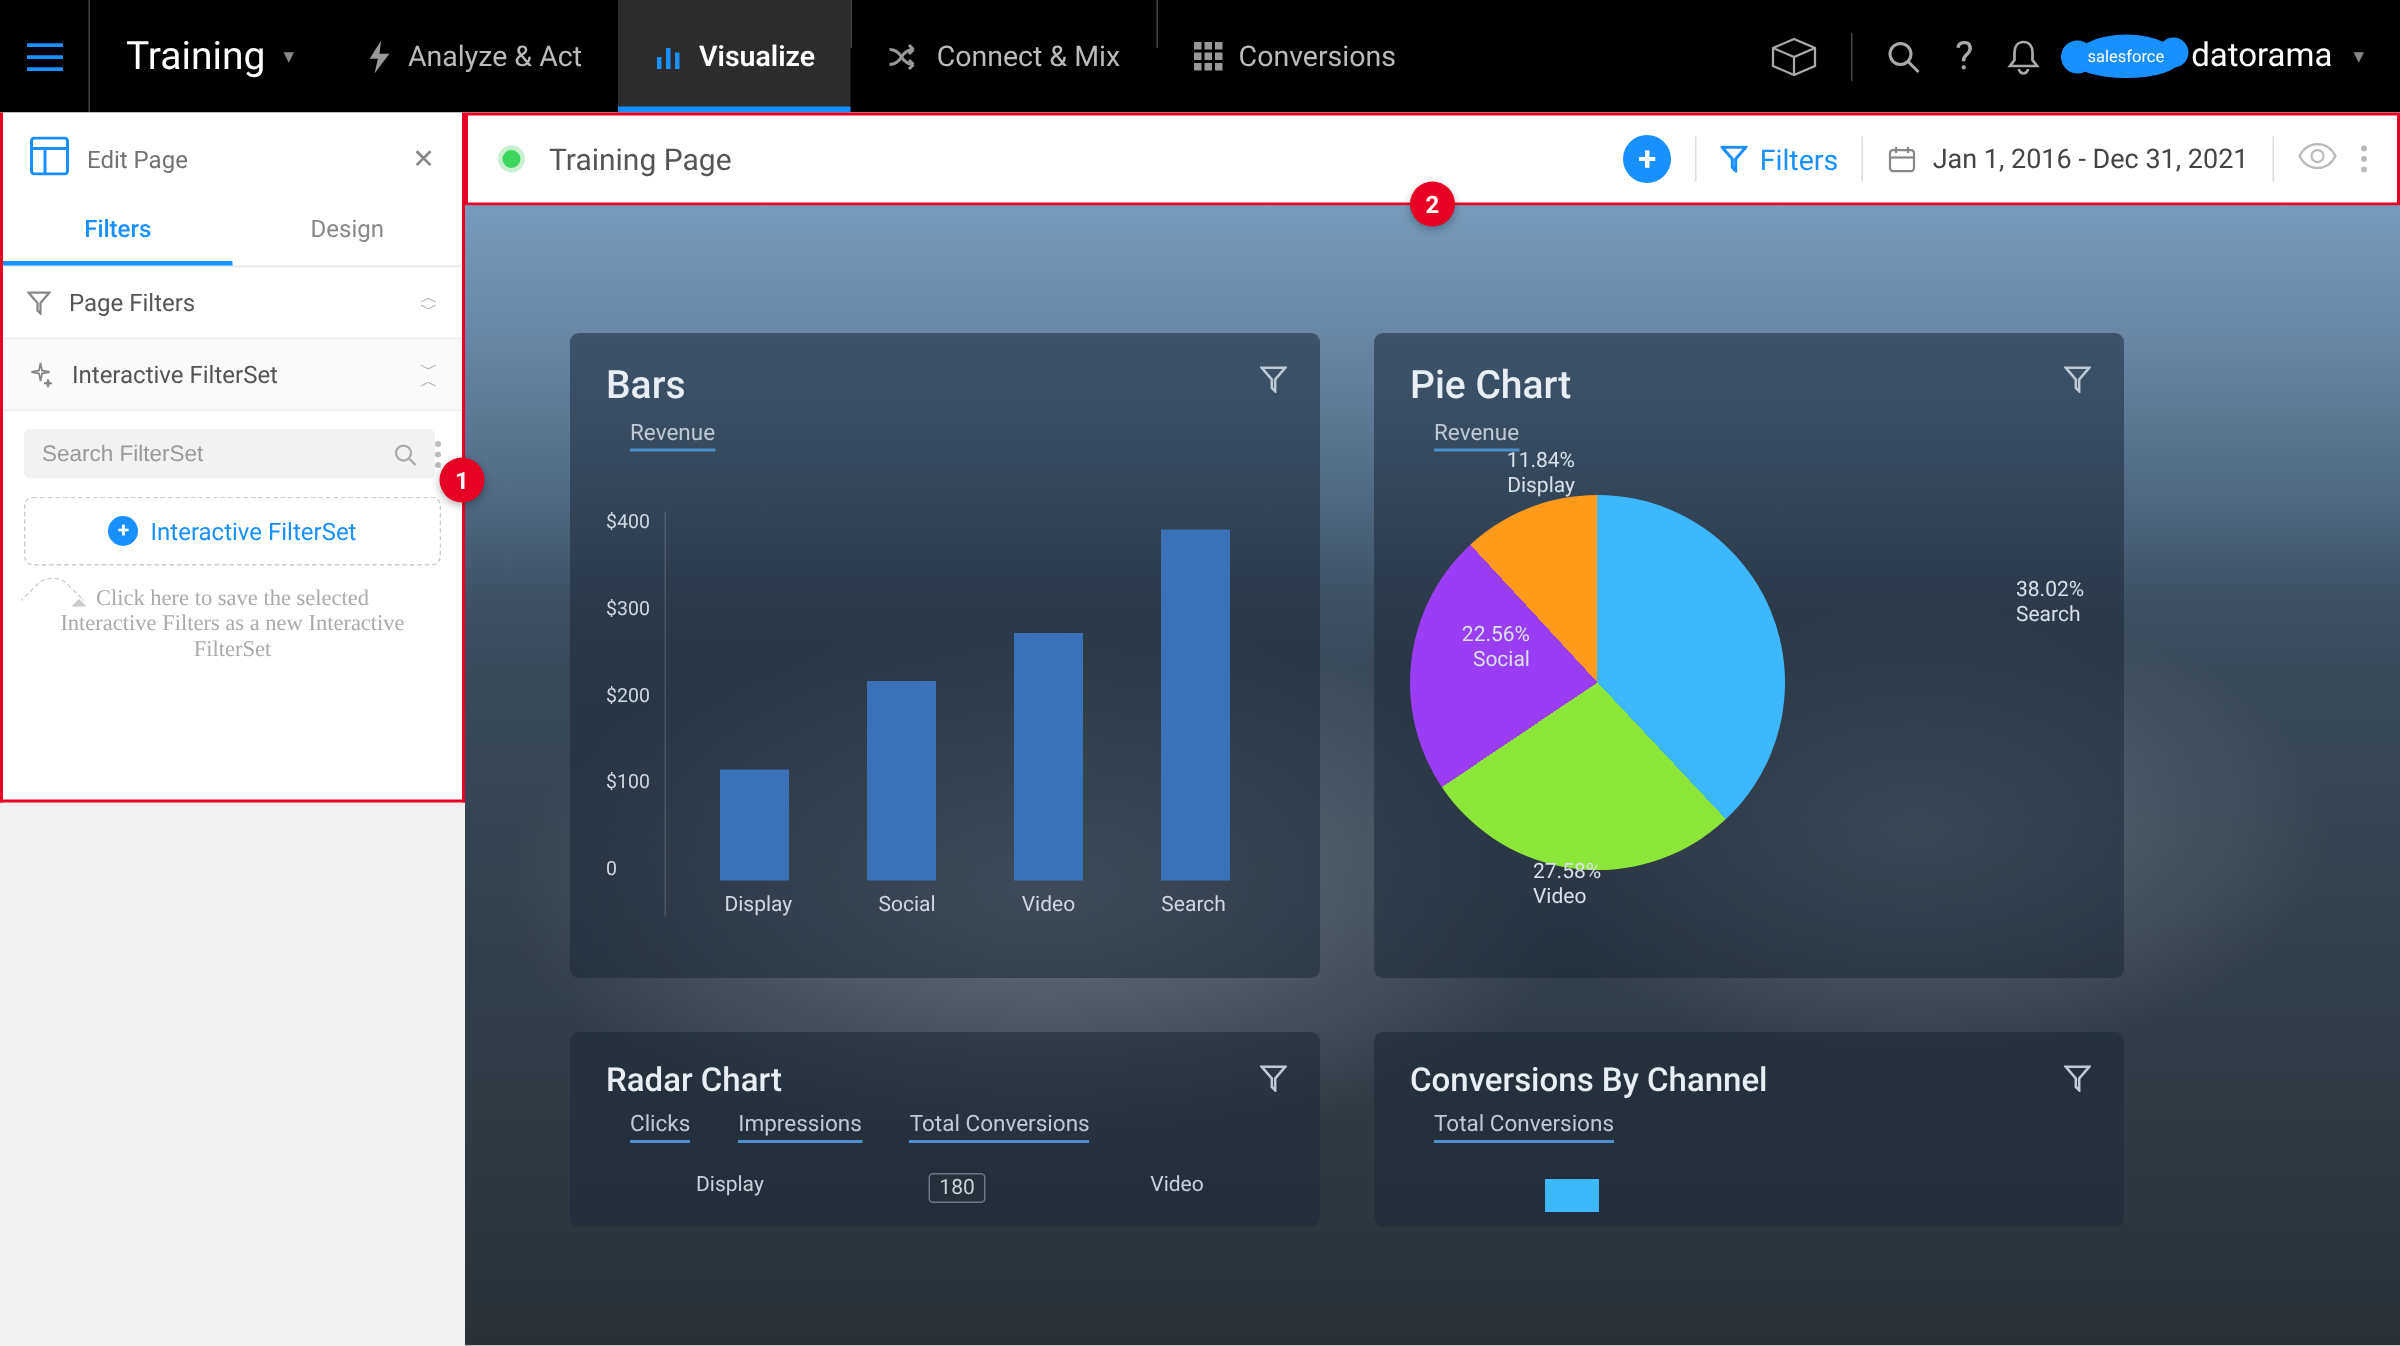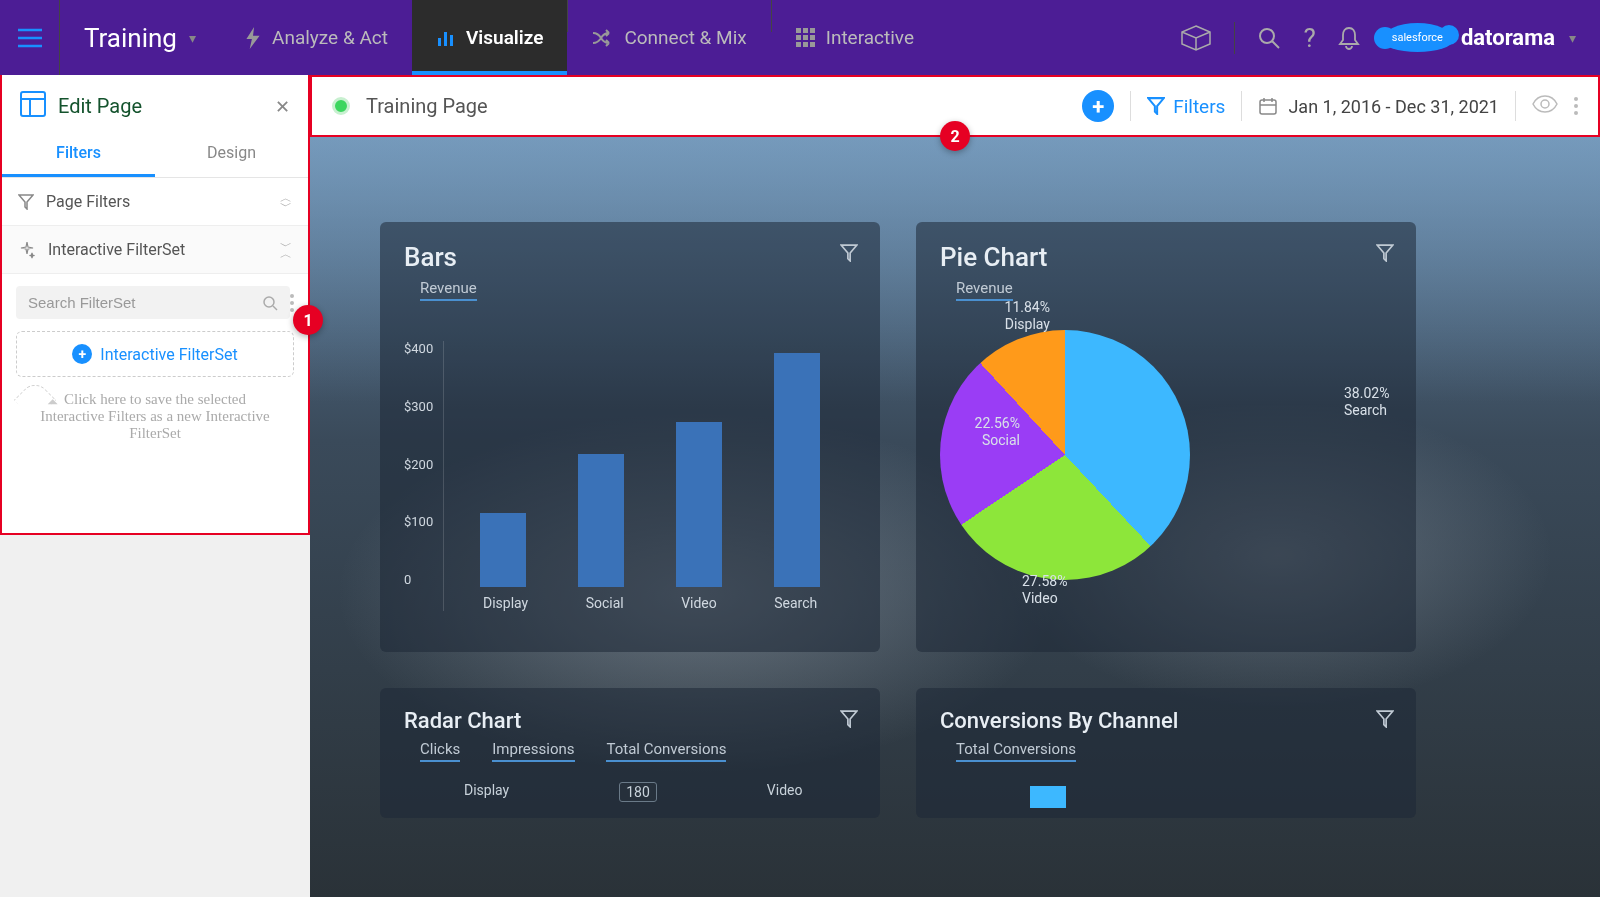--- a/index.html
+++ b/index.html
@@ -1,18 +1,18 @@
 <!DOCTYPE html>
 <html><head>
 <meta charset="utf-8">
 <style>
   * { box-sizing: border-box; margin: 0; padding: 0; }
   body { font-family: -apple-system, 'Segoe UI', Roboto, sans-serif; width:1600px; height:897px; overflow:hidden; background:#f0f0f0; }
   
-  .topnav { height:75px; background:#4c1d95; display:flex; align-items:center; color:#bbb; }
+  .topnav { height:75px; background:#000000; display:flex; align-items:center; color:#bbb; }
   .hamburger { width:60px; display:flex; justify-content:center; align-items:center; cursor:pointer; height:100%; border-right:1px solid #444; }
   .hamburger svg { stroke:#1890ff; }
   .workspace { display:flex; align-items:center; gap:12px; padding:0 24px; color:#fff; font-size:26px; cursor:pointer; }
   .workspace .chev { color:#888; font-size:14px; }
   .tabs { display:flex; height:100%; }
   .tab { display:flex; align-items:center; gap:10px; padding:0 24px; font-size:19px; color:#bbb; cursor:pointer; position:relative; }
   .tab.active { background:#2c2c2c; color:#fff; font-weight:600; }
   .tab.active::after { content:''; position:absolute; left:0; right:0; bottom:0; height:4px; background:#1890ff; }
   .tab-div { width:1px; height:32px; background:#444; }
   .nav-right { margin-left:auto; display:flex; align-items:center; gap:22px; padding-right:24px; }
@@ -21,21 +21,21 @@
   .sf-cloud { background:#1890ff; color:#fff; font-size:11px; padding:8px 10px; border-radius:50% 50% 50% 50% / 60% 60% 40% 40%; position:relative; }
   .sf-cloud::before, .sf-cloud::after{content:'';position:absolute;background:#1890ff;border-radius:50%;}
   .sf-cloud::before{width:22px;height:22px;left:-8px;top:4px;}
   .sf-cloud::after{width:20px;height:20px;right:-6px;top:2px;}
   .sf-text{position:relative;z-index:1;}
   
   .main { display:flex; height:calc(100% - 75px); }
   .sidebar { width:310px; background:#fff; border:2px solid #e60023; border-top:none; height:460px; position:relative; }
   .panel-hd { display:flex; align-items:center; gap:12px; padding:16px 18px 10px; }
   .panel-hd .layouticon{ color:#1890ff; }
-  .panel-title { font-size:20px; color:#14532d; flex:1; }
+  .panel-title { font-size:16px; color:#737373; flex:1; }
   .panel-close { color:#888; cursor:pointer; font-size:18px; }
   .subtabs { display:flex; border-bottom:1px solid #e5e5e5; }
   .subtab { flex:1; text-align:center; padding:12px 0; font-size:16px; color:#888; cursor:pointer; }
   .subtab.active { color:#1890ff; border-bottom:3px solid #1890ff; font-weight:500;}
   .section-row { display:flex; align-items:center; gap:12px; padding:14px 16px; border-bottom:1px solid #eee; color:#555; font-size:16px;}
   .section-row .exp { margin-left:auto; color:#aaa; cursor:pointer; font-size:12px; line-height:8px;}
   .search-wrap { padding:12px 14px; display:flex; gap:0; align-items:center;}
   .search-box { flex:1; display:flex; align-items:center; background:#f2f2f2; border-radius:4px; padding:8px 12px; }
   .search-box input { border:none; background:transparent; outline:none; font-size:15px; flex:1; color:#444;}
   .search-box input::placeholder{color:#999;}
@@ -136,21 +136,21 @@
           <rect x="0" y="0" width="5" height="5"></rect>
           <rect x="7" y="0" width="5" height="5"></rect>
           <rect x="14" y="0" width="5" height="5"></rect>
           <rect x="0" y="7" width="5" height="5"></rect>
           <rect x="7" y="7" width="5" height="5"></rect>
           <rect x="14" y="7" width="5" height="5"></rect>
           <rect x="0" y="14" width="5" height="5"></rect>
           <rect x="7" y="14" width="5" height="5"></rect>
           <rect x="14" y="14" width="5" height="5"></rect>
         </svg>
-      <span>Interactive</span>
+      <span>Conversions</span>
     </div>
   </div>
   <div class="nav-right">
     <div class="nav-icon">
       <svg width="32" height="26" viewBox="0 0 32 26" fill="none" stroke="#aaa" stroke-width="1.5">
           <path d="M16 1 L30 7 L30 19 L16 25 L2 19 L2 7 Z M2 7 L16 13 L30 7 M16 13 L16 25"></path>
         </svg>
     </div>
     <div style="width:1px;height:32px;background:#444;"></div>
     <div class="nav-icon">
@@ -160,21 +160,21 @@
         </svg>
     </div>
     <div class="nav-icon" style="font-size:26px;">?</div>
     <div class="nav-icon">
       <svg width="22" height="24" viewBox="0 0 22 24" fill="none" stroke="#aaa" stroke-width="1.8">
           <path d="M11 2 C7 2 5 5 5 9 L5 14 L2 18 L20 18 L17 14 L17 9 C17 5 15 2 11 2 Z M8 20 C8 22 10 23 11 23 C12 23 14 22 14 20"></path>
         </svg>
     </div>
     <div class="brand">
       <div class="sf-cloud"><span class="sf-text">salesforce</span></div>
-      <span style="font-weight:700;">datorama</span>
+      <span style="font-weight:400;">datorama</span>
       <span style="color:#888;font-size:14px;margin-left:6px;">▾</span>
     </div>
   </div>
 </div>
 
 <div class="main">
 
   <div class="sidebar">
     <div class="callout c1">1</div>
     <div class="panel-hd">

